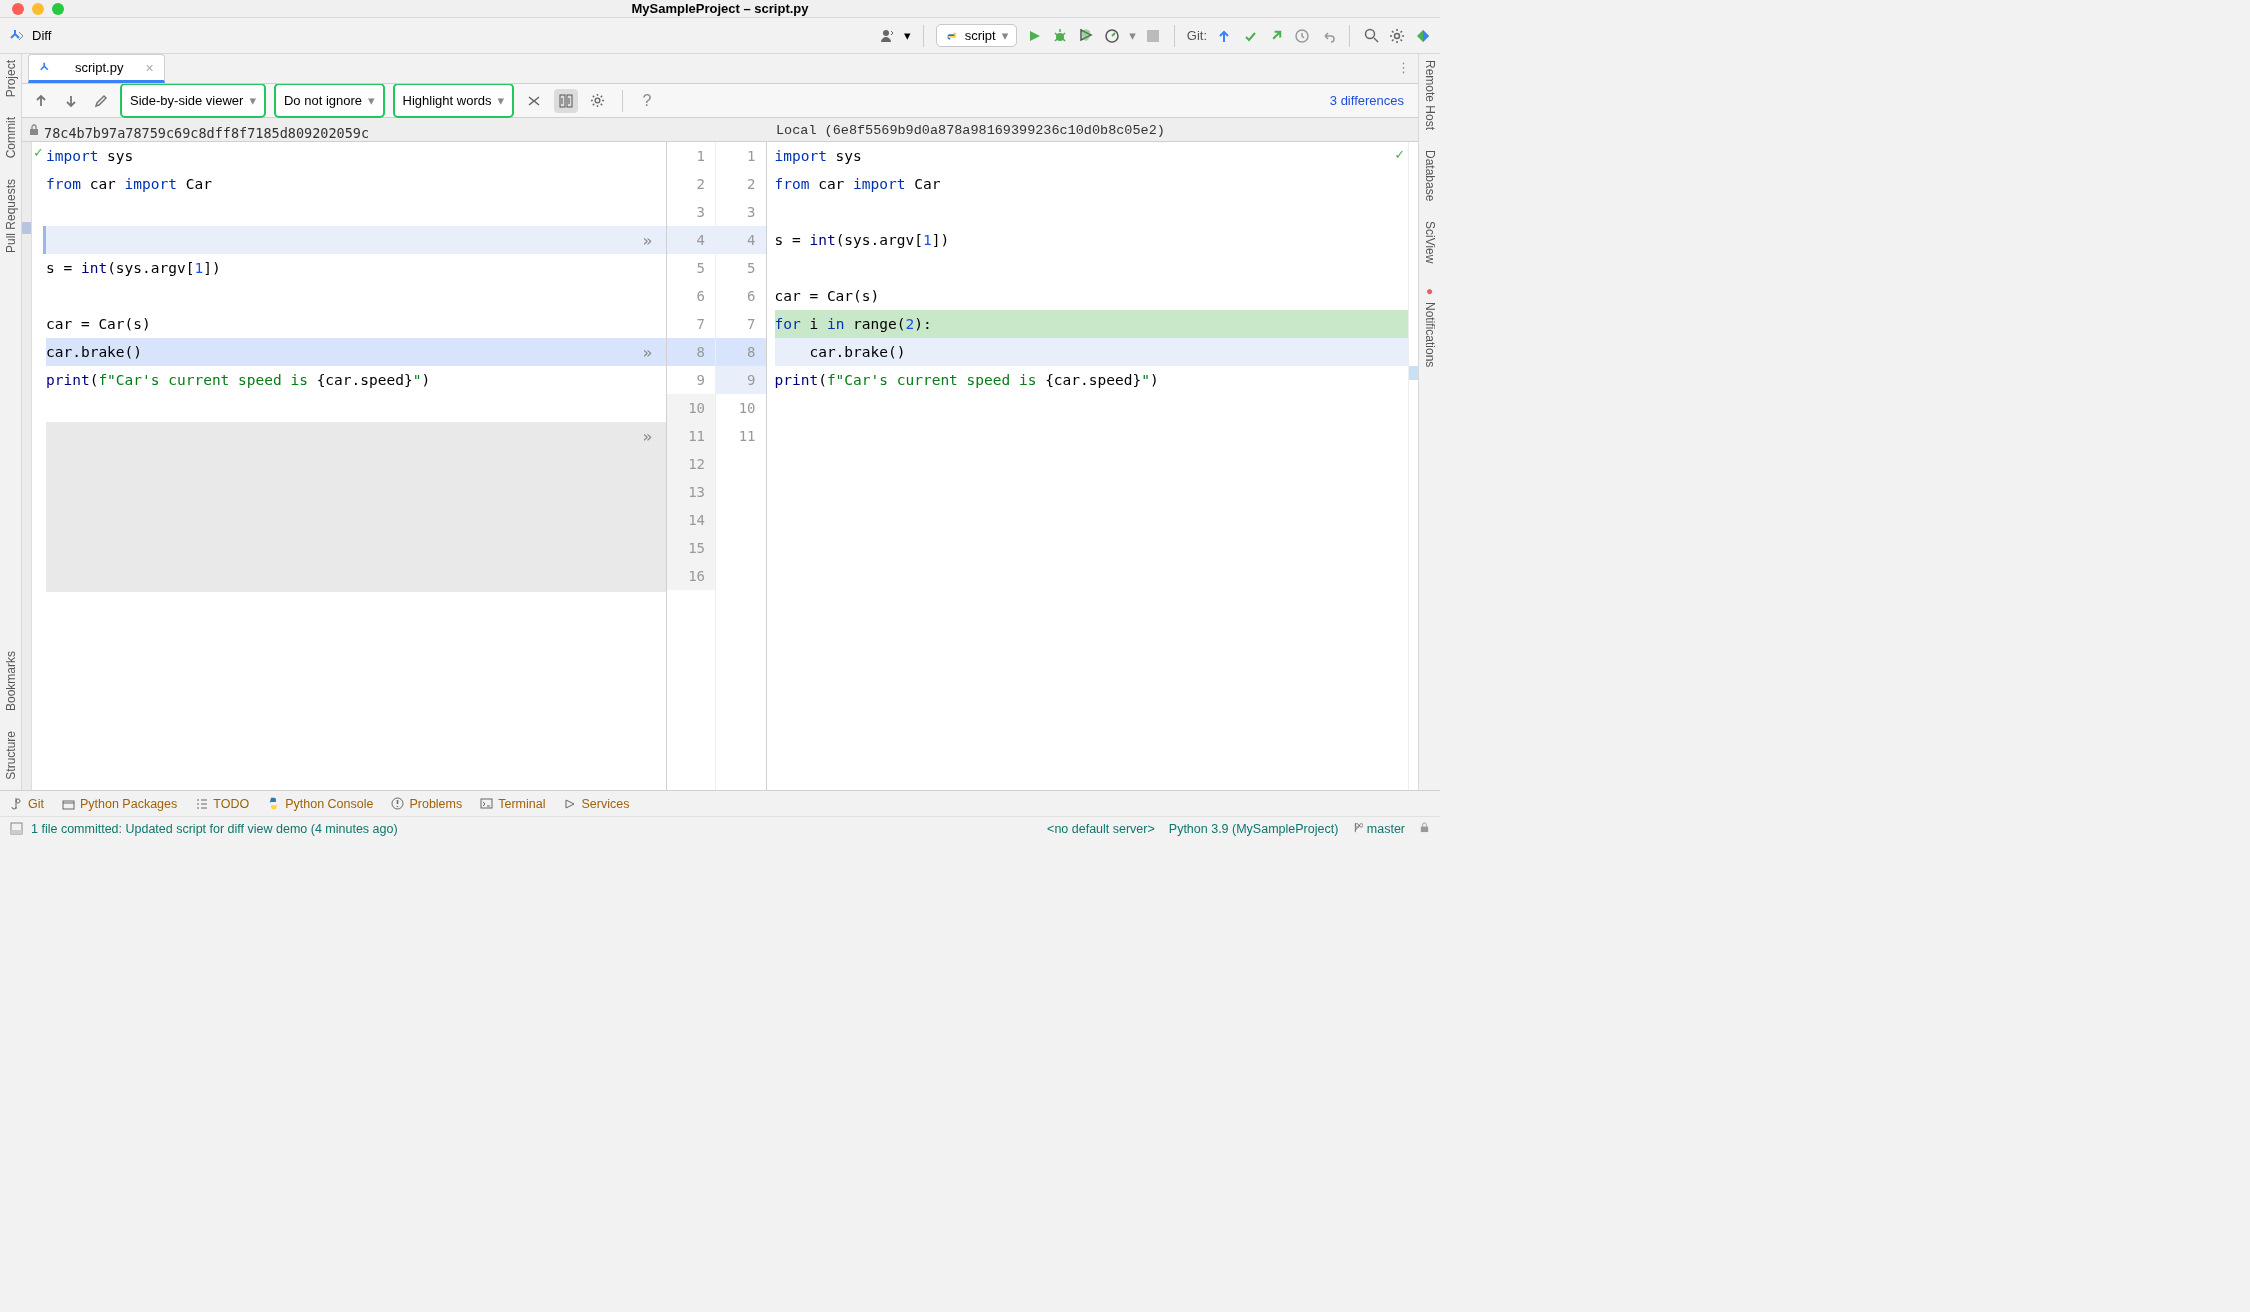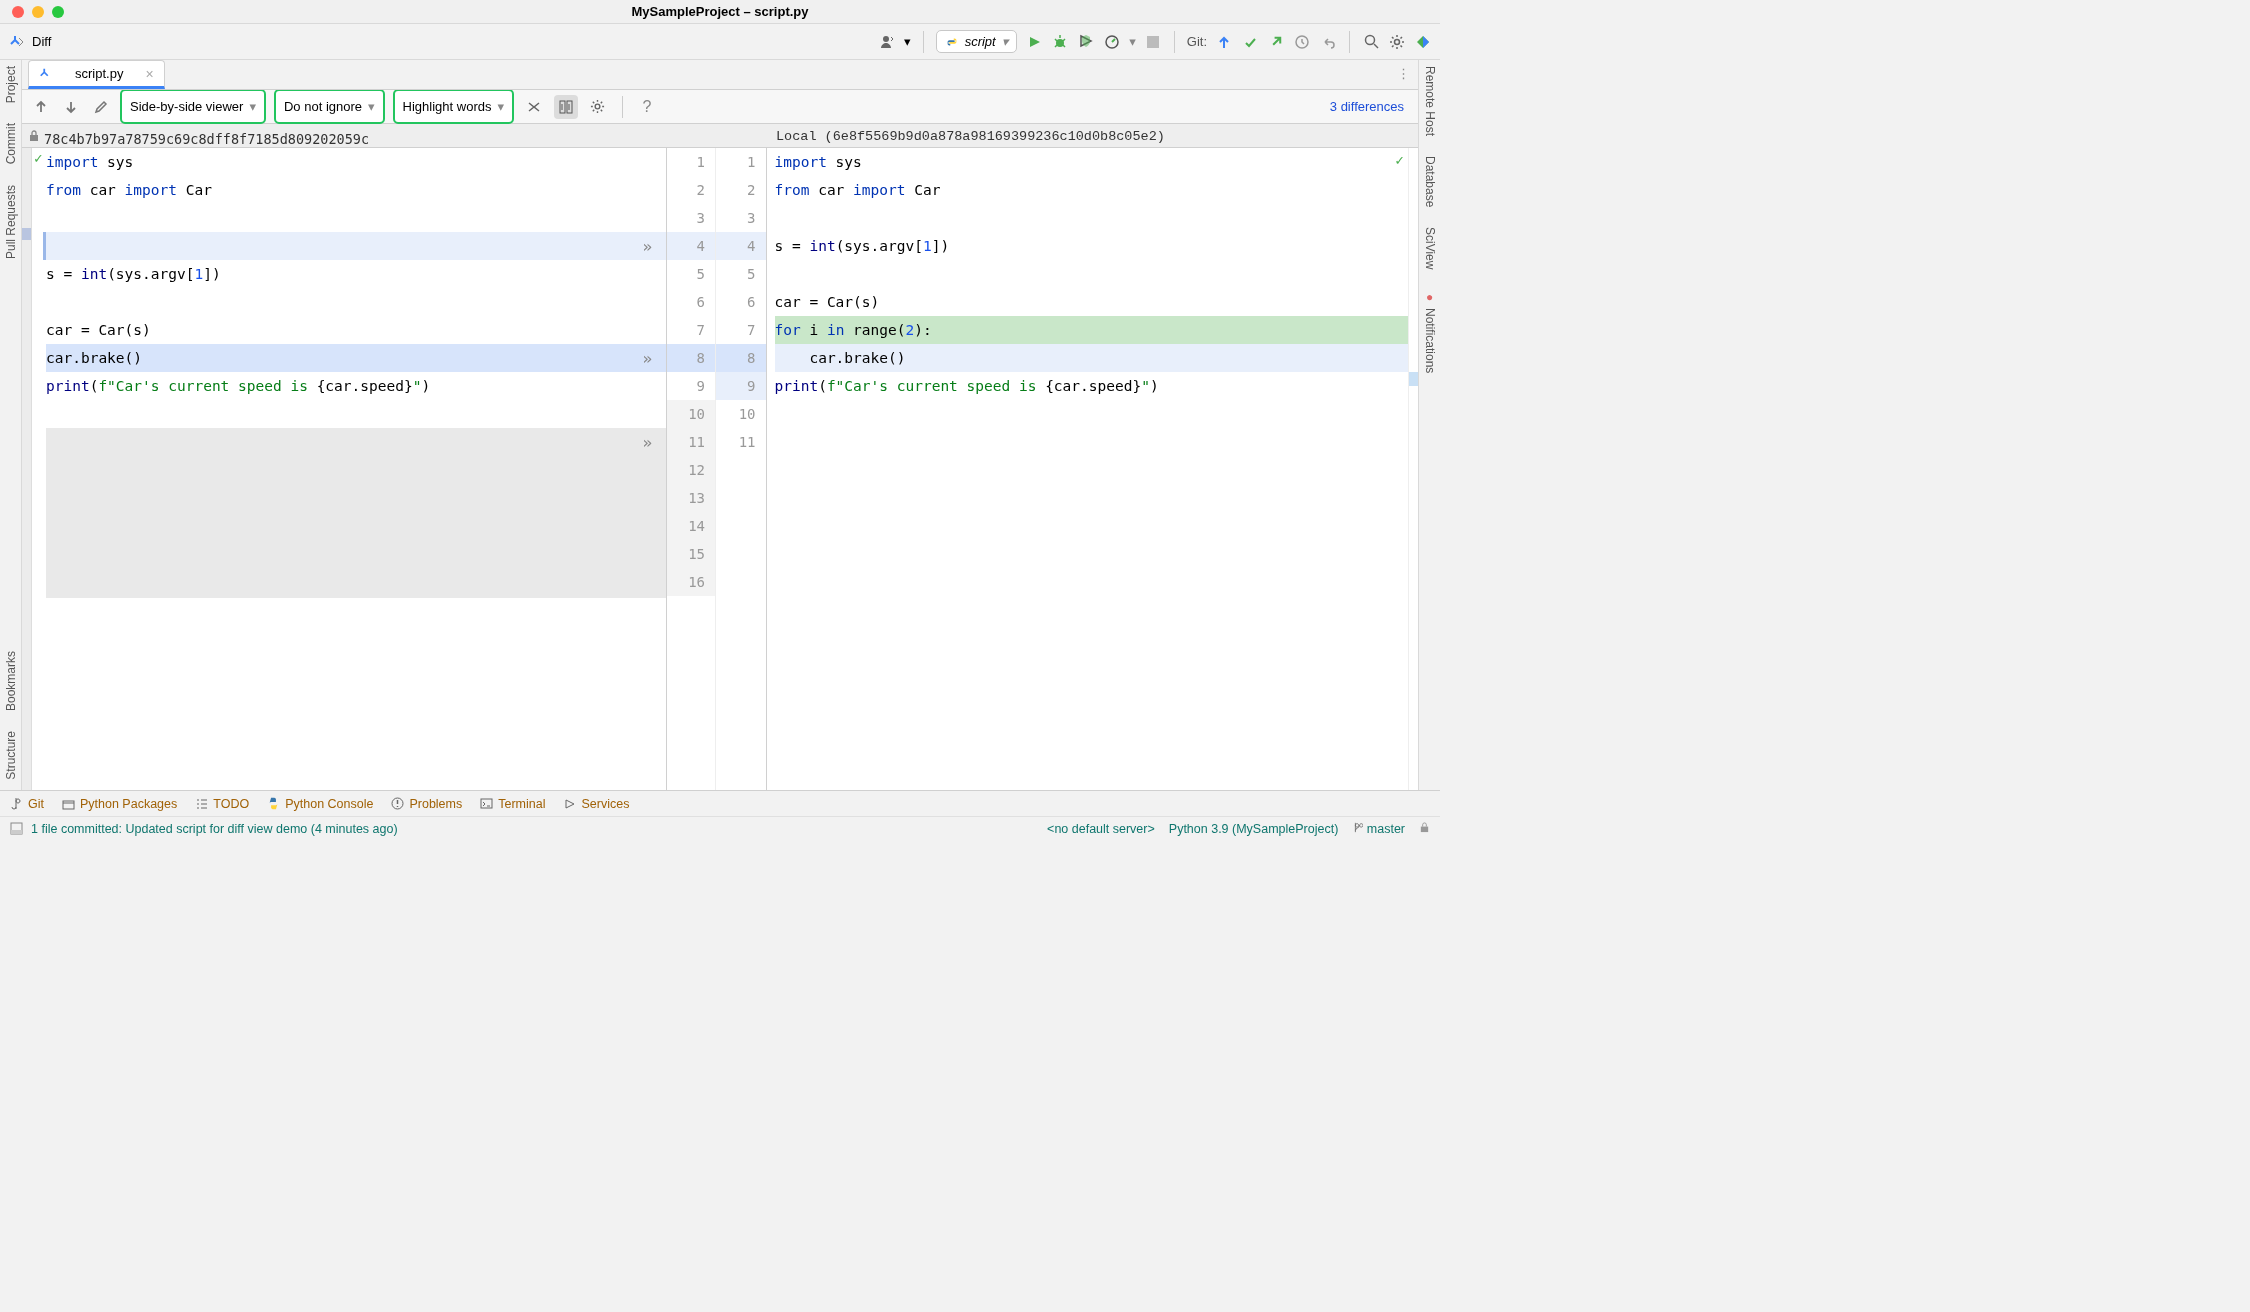--- a/index.html
+++ b/index.html
@@ -1,30 +1,30 @@
 <!DOCTYPE html>
 <html><head>
 <meta charset="utf-8">
 <style>
 * { box-sizing: border-box; margin: 0; padding: 0; }
 body { font-family: -apple-system, "Helvetica Neue", Arial, sans-serif; font-size: 13px; color: #000; background: #f2f2f2; width: 1440px; height: 840px; overflow: hidden; display: flex; flex-direction: column; }
 .code-font { font-family: Menlo, Consolas, monospace; font-size: 14.5px; }
 
-.titlebar { height: 24px; background: #f0f0f0; display: flex; align-items: center; position: relative; border-bottom: 1px solid #d9d9d9; }
+.titlebar { height: 18px; background: #f0f0f0; display: flex; align-items: center; position: relative; border-bottom: 1px solid #d9d9d9; }
 .traffic { display: flex; gap: 8px; padding-left: 12px; }
 .dot { width: 12px; height: 12px; border-radius: 50%; }
 .dot.red { background:#ff5f57; } .dot.yellow{background:#febc2e;} .dot.green{background:#28c840;}
 .titlebar-title { position:absolute; left:0; right:0; text-align:center; font-weight:600; font-size:13px; color:#000; pointer-events:none;}
 
 .maintb { height: 36px; background:#f2f2f2; display:flex; align-items:center; padding:0 8px; border-bottom:1px solid #d9d9d9;}
 .tb-left{display:flex;align-items:center;gap:6px;}
 .tb-right{margin-left:auto;display:flex;align-items:center;gap:8px;}
 .tb-icon{width:18px;height:18px;display:inline-flex;align-items:center;justify-content:center;color:#6e6e6e;}
 .tb-sep{width:1px;height:22px;background:#ccc;margin:0 4px;}
-.runconfig{display:flex;align-items:center;gap:6px;border:1px solid #c8c8c8;border-radius:5px;background:#fff;padding:3px 8px;font-style:italic;}
+.runconfig{display:flex;align-items:center;gap:6px;border:1px solid #c8c8c8;border-radius:5px;background:#fff;padding:3px 8px;}
 .runconfig .chev{color:#888;}
 svg { display:block; }
 
 .bodyrow { flex:1; display:flex; min-height:0; }
 .leftstrip { width:22px; background:#f2f2f2; border-right:1px solid #d9d9d9; display:flex; flex-direction:column; align-items:center; padding-top:6px; gap:20px;}
 .strip-item{writing-mode:vertical-rl; transform:rotate(180deg); font-size:12px; color:#555; display:flex; align-items:center; gap:4px; cursor:pointer;}
 .rightstrip{width:22px;background:#f2f2f2;border-left:1px solid #d9d9d9;display:flex;flex-direction:column;align-items:center;padding-top:6px;gap:20px;}
 .rstrip-item{writing-mode:vertical-rl; font-size:12px; color:#555; display:flex;align-items:center;gap:4px;cursor:pointer;}
 .content{flex:1;display:flex;flex-direction:column;min-width:0;}
 

